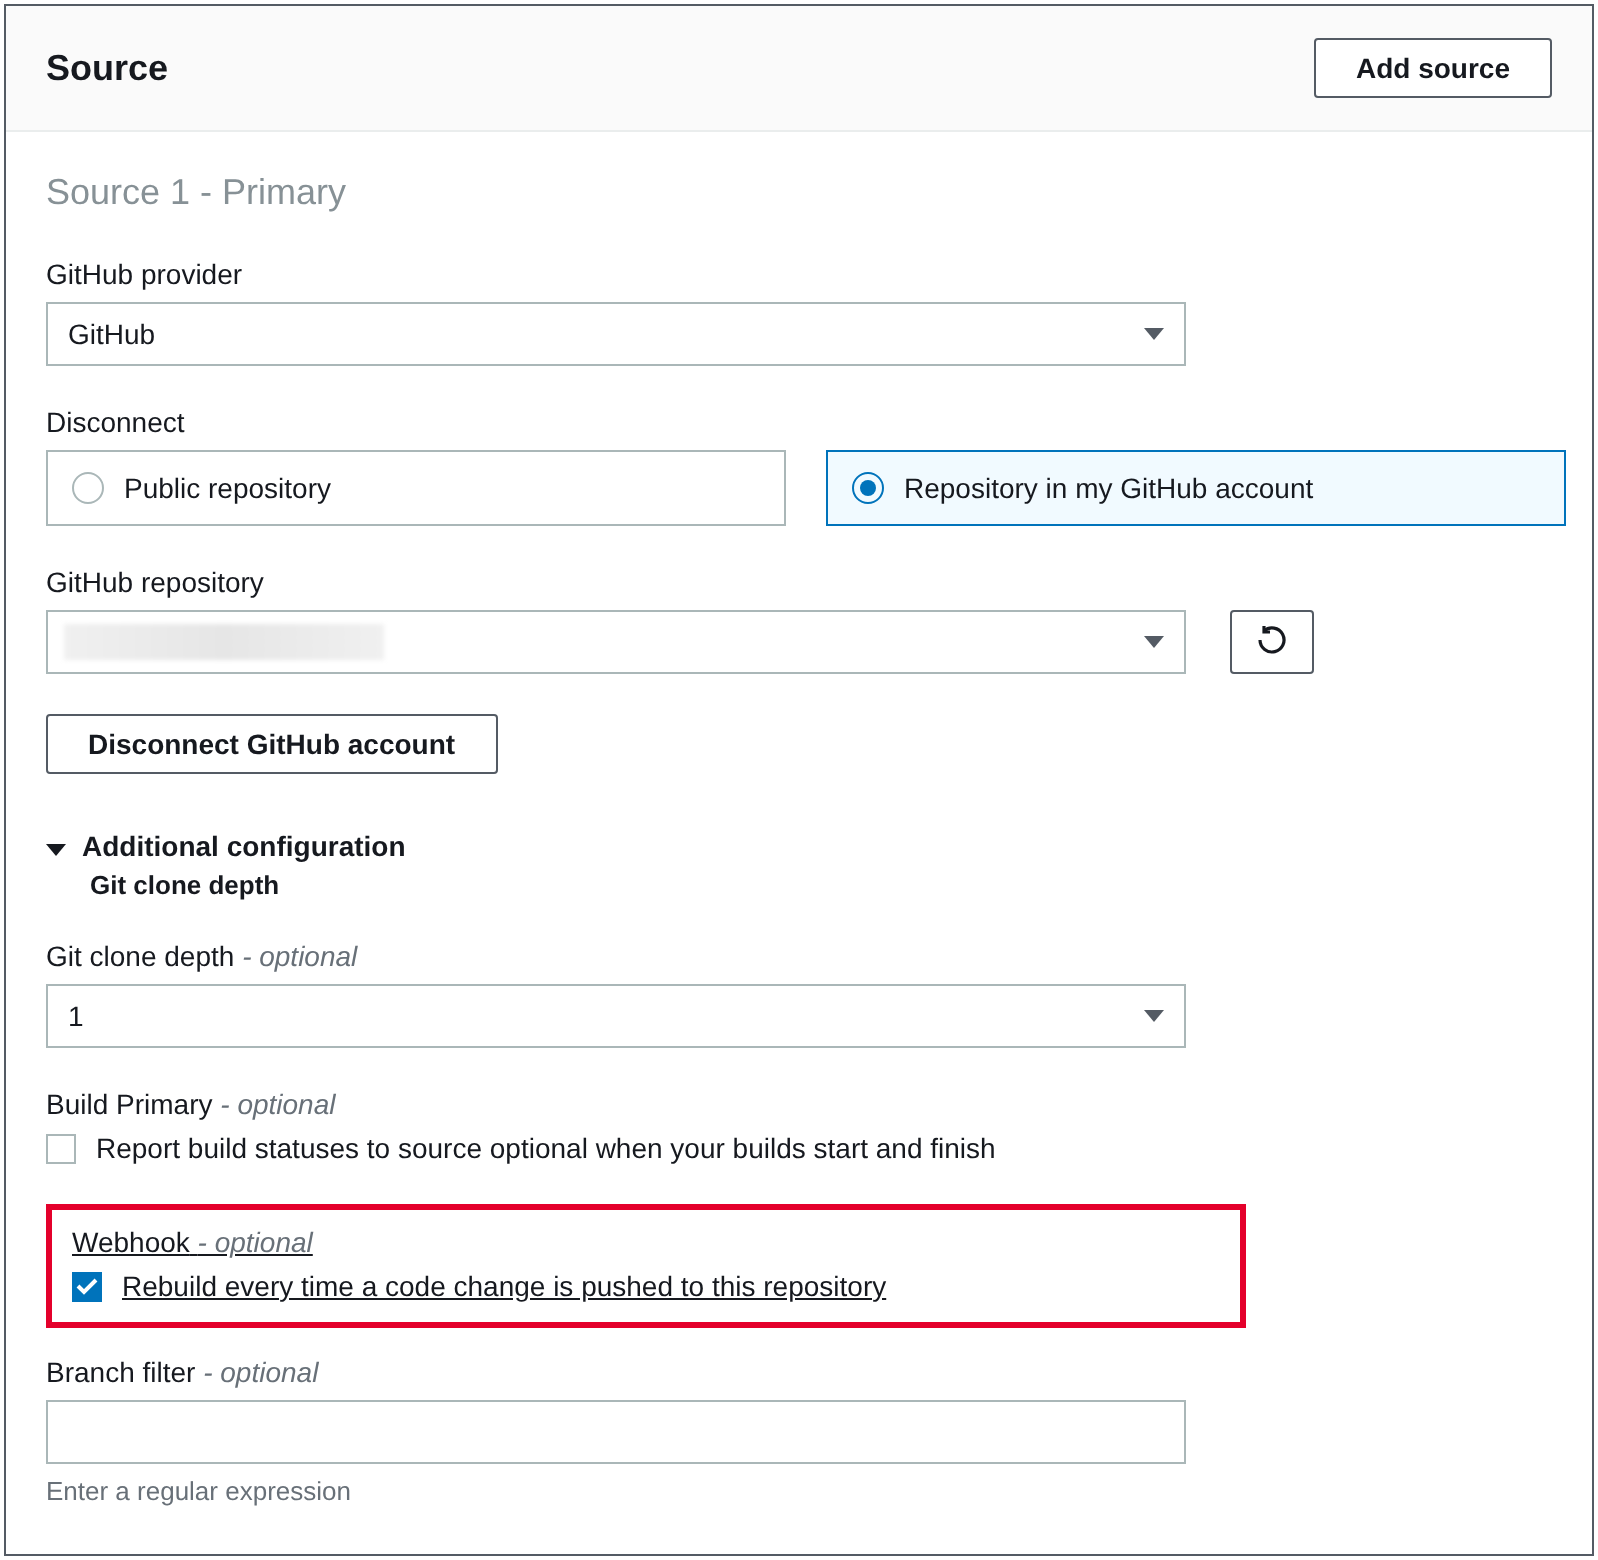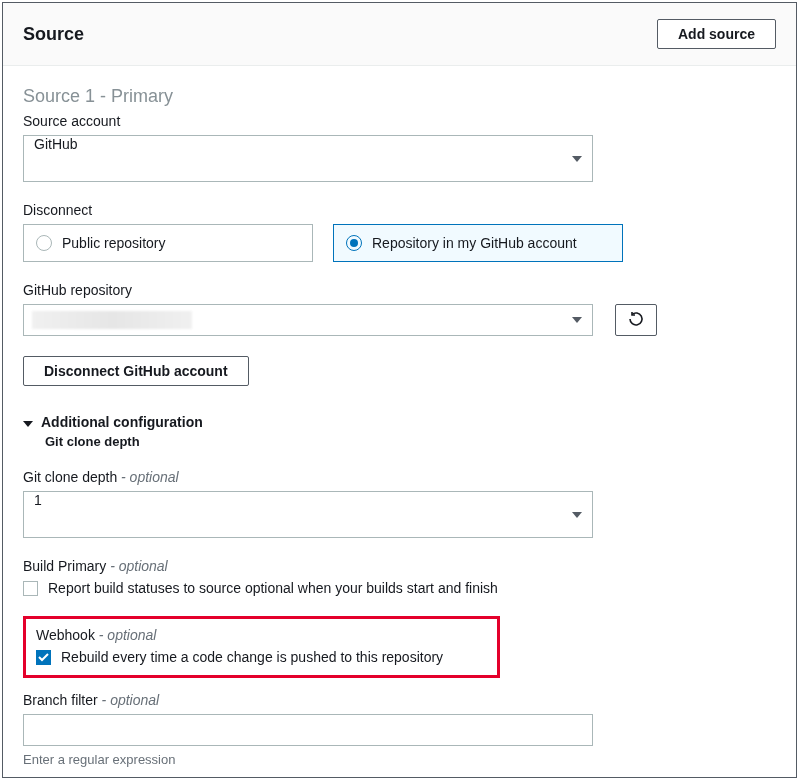--- a/index.html
+++ b/index.html
@@ -36,54 +36,55 @@
       font-weight: 700;
       color: #16191f;
       cursor: pointer;
       border-radius: 2px;
     }
     .body { padding: 20px; }
     .section-title {
       font-size: 18px;
       color: #879196;
       font-weight: 400;
-      margin-bottom: 6px;
+      margin-bottom: 22px;
     }
     .field { margin-bottom: 20px; }
     .field-label {
       font-size: 14px;
       color: #16191f;
       margin-bottom: 6px;
       display: block;
     }
     .optional {
       font-style: italic;
       color: #687078;
     }
     .select {
       position: relative;
       width: 570px;
       border: 1px solid #aab7b8;
-      height: 47px;
-      display: flex;
+      height: 32px;
+      display: flex;
+      align-items: center;
       padding: 0 10px;
       background: #fff;
       cursor: pointer;
     }
     .select .caret {
       position: absolute;
       right: 10px;
       top: 50%;
       transform: translateY(-50%);
     }
     .caret svg { display: block; }
     .radio-row {
       display: flex;
       gap: 20px;
-      width: 600px;
+      width: 760px;
     }
     .radio-card {
       flex: 1;
       border: 1px solid #aab7b8;
       padding: 10px 12px;
       display: flex;
       align-items: center;
       gap: 10px;
       cursor: pointer;
     }
@@ -162,22 +163,23 @@
     }
     .checkbox.checked {
       background: #0073bb;
       border-color: #0073bb;
     }
     .checkbox.checked svg { display: block; }
     .checkbox svg { display: none; }
     .highlight-box {
       border: 3px solid #e4002b;
       padding: 8px 10px 10px 10px;
-      width: 477px;
+      width: 600px;
       margin-bottom: 14px;
+      text-decoration: underline;
     }
     .text-input {
       width: 570px;
       height: 32px;
       border: 1px solid #aab7b8;
       padding: 0 10px;
       font-size: 14px;
     }
     .helper {
       font-size: 13px;
@@ -193,21 +195,21 @@
   <div class="panel-header">
     <div class="panel-title">Source</div>
     <button class="btn">Add source</button>
   </div>
 
   <div class="body">
 
     <div class="section-title">Source 1 - Primary</div>
 
     <div class="field">
-      <label class="field-label">Source account</label>
+      <label class="field-label">GitHub provider</label>
       <div class="select">
         <span>GitHub</span>
         <span class="caret">
           <svg width="10" height="6" viewBox="0 0 10 6">
               <path d="M0 0 L5 6 L10 0 Z" fill="#545b64"></path>
             </svg>
         </span>
       </div>
     </div>
 

